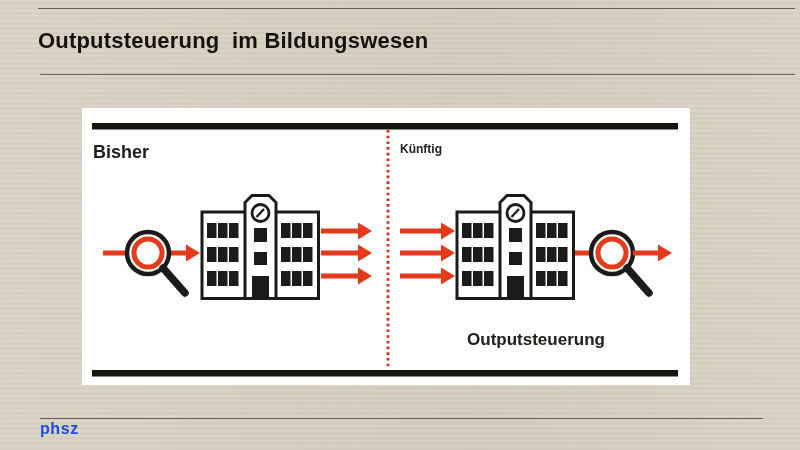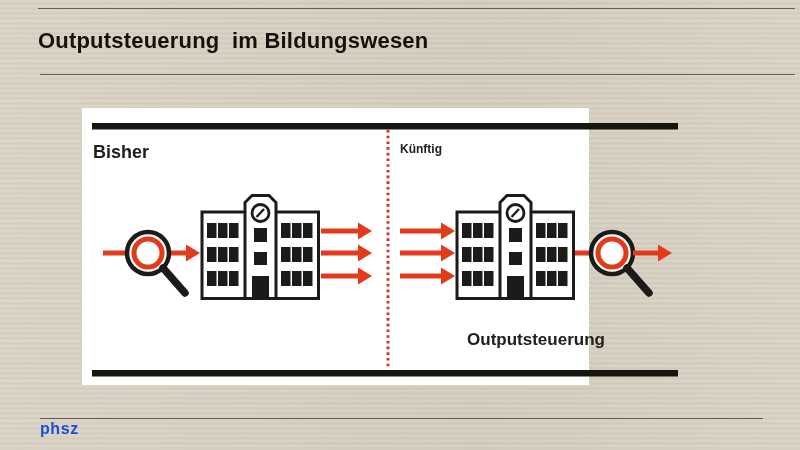--- a/index.html
+++ b/index.html
@@ -21,21 +21,21 @@
   #slide-title{
     position:absolute;left:38px;top:16px;
     font-size:22px;font-weight:bold;color:#15120e;
     white-space:pre;letter-spacing:0.2px;margin-top:12px;
   }
   #footer-logo{
     position:absolute;left:40px;top:420px;
     font-size:16px;font-weight:bold;color:#1d4ed8;letter-spacing:0.6px;
   }
   #panel-box{
-    position:absolute;left:82px;top:108px;width:507px;height:277px;
+    position:absolute;left:82px;top:108px;width:608px;height:277px;
     background:#ffffff;
   }
   #panel-box .diagram-svg{position:absolute;left:0;top:0;}
   .dg-label{position:absolute;font-weight:bold;color:#21201c;}
   #heading-left{left:11px;top:34px;font-size:18px;}
   #heading-right{left:318px;top:34px;font-size:12px;}
   .dg-caption{position:absolute;top:222px;width:240px;text-align:center;font-size:17px;font-weight:bold;color:#21201c;}
   #caption-left{left:38px;}
   #caption-right{left:334px;}
   .red-shaft{stroke:#e23a1b;stroke-width:5;}

